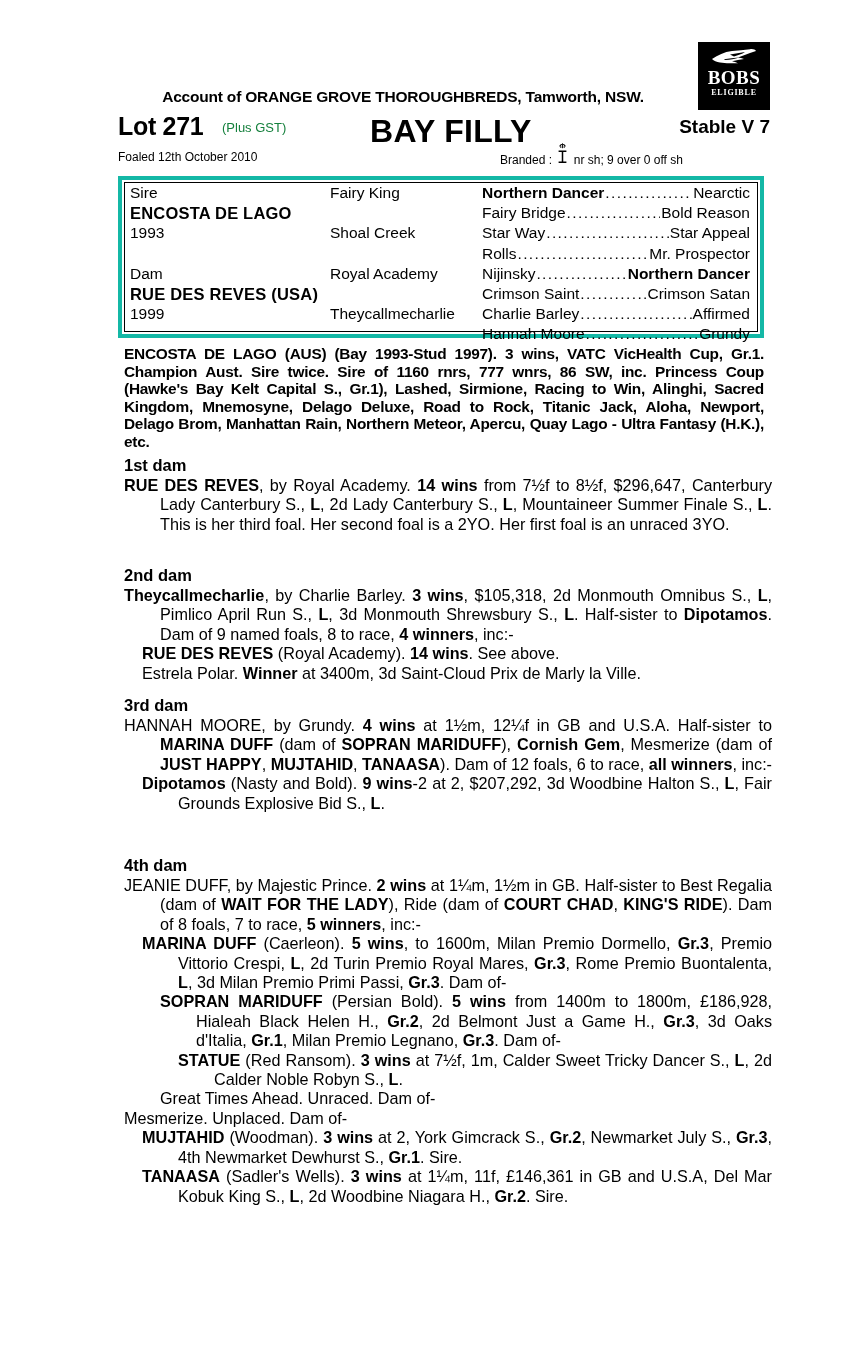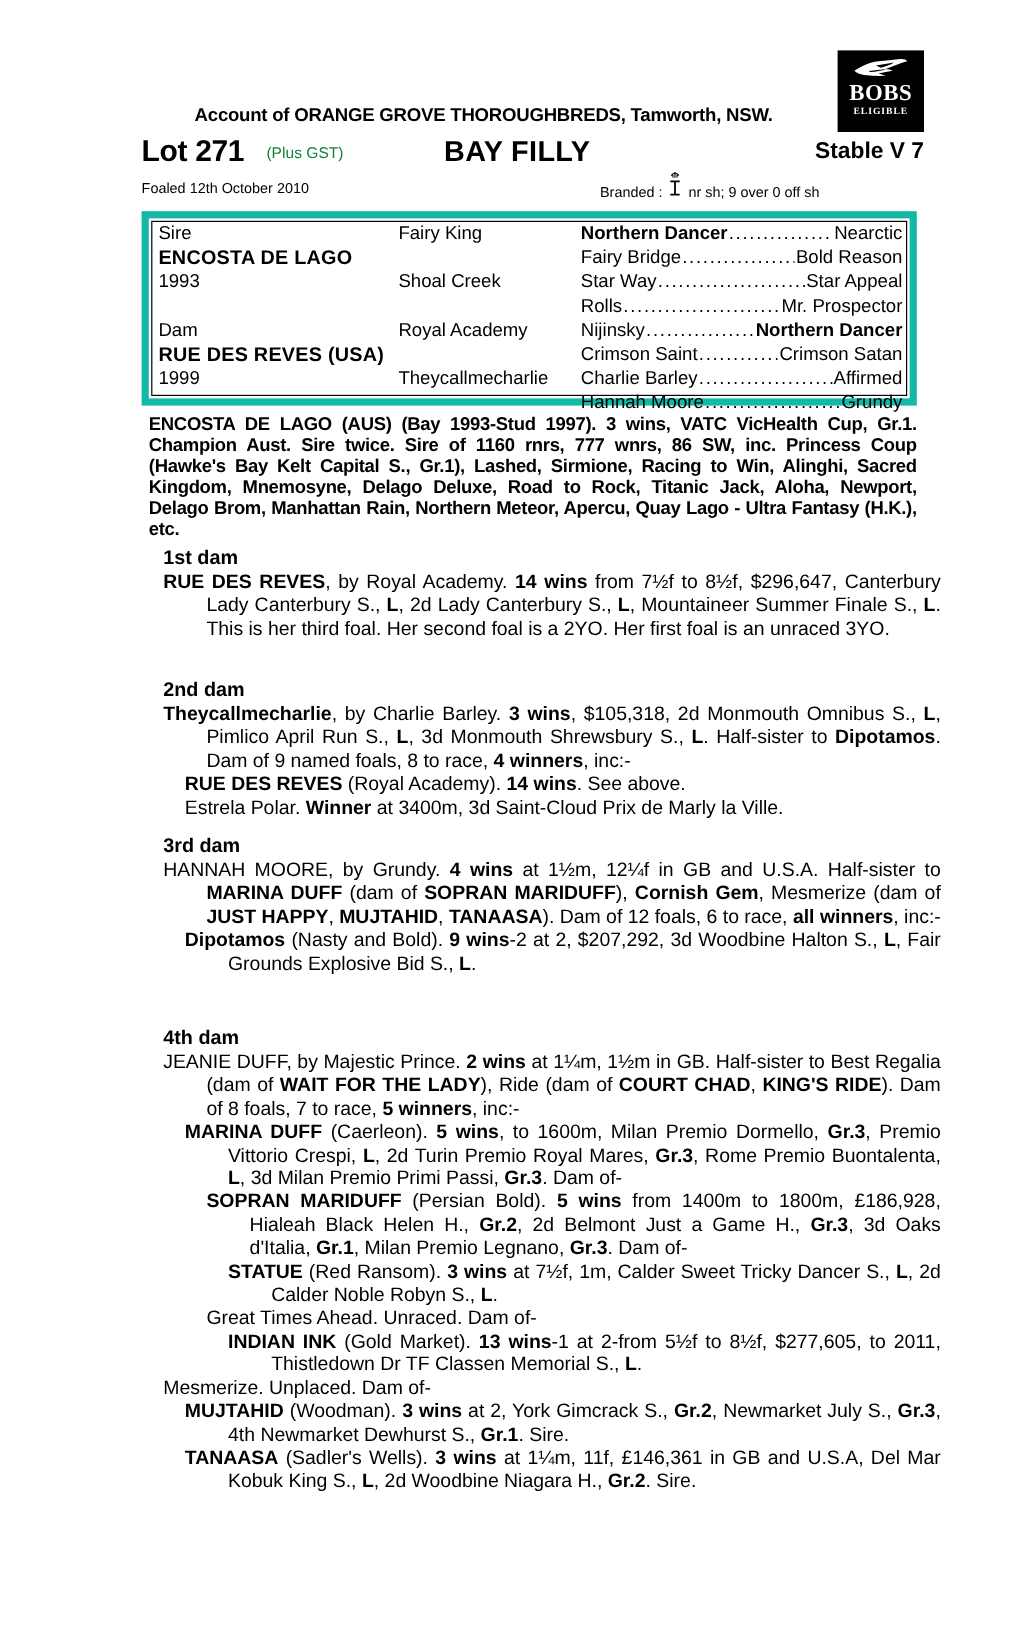--- a/index.html
+++ b/index.html
@@ -97,21 +97,21 @@
   }
   .lot-gst {
     position: absolute;
     left: 104px; top: 8px;
     font-size: 13px;
     color: #15803d;
   }
   .bay-filly {
     position: absolute;
     left: 252px; top: 1px;
-    font-size: 24px;
+    font-size: 32px;
     font-weight: bold;
     letter-spacing: 0.3px;
   }
   .stable {
     position: absolute;
     right: 0px; top: 4px;
     font-size: 19px;
     font-weight: bold;
   }
 
@@ -135,21 +135,21 @@
   }
   .brand-mark svg { position: absolute; left: 0; top: -7px; }
 
   
   .ped-box {
     position: absolute;
     left: 118px;
     top: 176px;
     width: 646px;
     height: 162px;
-    border: 6px solid #14b8a6;
+    border: 4px solid #14b8a6;
     box-sizing: border-box;
     background: #fff;
   }
   .ped-inner {
     position: absolute;
     left: 2px; top: 2px; right: 2px; bottom: 2px;
     border: 1px solid #000;
     box-sizing: border-box;
   }
   .ped-grid {
@@ -194,21 +194,21 @@
     width: 640px;
     font-family: "Liberation Sans Narrow", "Liberation Sans", sans-serif;
     font-weight: bold;
     font-size: 15.4px;
     line-height: 17.6px;
     text-align: justify;
     letter-spacing: -0.25px;
   }
 
   
-  .dam-section { position: absolute; left: 136px; width: 648px; }
+  .dam-section { position: absolute; left: 124px; width: 648px; }
   .dam-head {
     font-size: 16.5px;
     font-weight: bold;
     margin-bottom: 1px;
   }
   .entry {
     font-size: 16.2px;
     line-height: 19.4px;
     text-align: justify;
     text-indent: -36px;
@@ -362,20 +362,19 @@
         <div class="entry lvl0">HANNAH MOORE, by Grundy. <b>4 wins</b> at 1½m, 12¼f in GB and U.S.A. Half-sister to <b>MARINA DUFF</b> (dam of <b>SOPRAN MARIDUFF</b>), <b>Cornish Gem</b>, Mesmerize (dam of <b>JUST HAPPY</b>, <b>MUJTAHID</b>, <b>TANAASA</b>). Dam of 12 foals, 6 to race, <b>all winners</b>, inc:-</div>
         <div class="entry lvl1"><b>Dipotamos</b> (Nasty and Bold). <b>9 wins</b>-2 at 2, $207,292, 3d Woodbine Halton S., <b>L</b>, Fair Grounds Explosive Bid S., <b>L</b>.</div>
       </div>
       <div class="dam-section" style="top: 856px;">
         <div class="dam-head">4th dam</div>
         <div class="entry lvl0">JEANIE DUFF, by Majestic Prince. <b>2 wins</b> at 1¼m, 1½m in GB. Half-sister to Best Regalia (dam of <b>WAIT FOR THE LADY</b>), Ride (dam of <b>COURT CHAD</b>, <b>KING'S RIDE</b>). Dam of 8 foals, 7 to race, <b>5 winners</b>, inc:-</div>
         <div class="entry lvl1"><b>MARINA DUFF</b> (Caerleon). <b>5 wins</b>, to 1600m, Milan Premio Dormello, <b>Gr.3</b>, Premio Vittorio Crespi, <b>L</b>, 2d Turin Premio Royal Mares, <b>Gr.3</b>, Rome Premio Buontalenta, <b>L</b>, 3d Milan Premio Primi Passi, <b>Gr.3</b>. Dam of-</div>
         <div class="entry lvl2"><b>SOPRAN MARIDUFF</b> (Persian Bold). <b>5 wins</b> from 1400m to 1800m, £186,928, Hialeah Black Helen H., <b>Gr.2</b>, 2d Belmont Just a Game H., <b>Gr.3</b>, 3d Oaks d'Italia, <b>Gr.1</b>, Milan Premio Legnano, <b>Gr.3</b>. Dam of-</div>
         <div class="entry lvl3"><b>STATUE</b> (Red Ransom). <b>3 wins</b> at 7½f, 1m, Calder Sweet Tricky Dancer S., <b>L</b>, 2d Calder Noble Robyn S., <b>L</b>.</div>
         <div class="entry lvl2">Great Times Ahead. Unraced. Dam of-</div>
-        <div class="entry lvl3"><b>INDIAN INK</b> (Gold Market). <b>13 wins</b>-1 at 2-from 5½f to 8½f, $277,605, to 2011, Thistledown Dr TF Classen Memorial S., <b>L</b>.</div>
         <div class="entry lvl0">Mesmerize. Unplaced. Dam of-</div>
         <div class="entry lvl1"><b>MUJTAHID</b> (Woodman). <b>3 wins</b> at 2, York Gimcrack S., <b>Gr.2</b>, Newmarket July S., <b>Gr.3</b>, 4th Newmarket Dewhurst S., <b>Gr.1</b>. Sire.</div>
         <div class="entry lvl1"><b>TANAASA</b> (Sadler's Wells). <b>3 wins</b> at 1¼m, 11f, £146,361 in GB and U.S.A, Del Mar Kobuk King S., <b>L</b>, 2d Woodbine Niagara H., <b>Gr.2</b>. Sire.</div>
       </div>
     </div>
 
 </div>
 
 </body></html>

